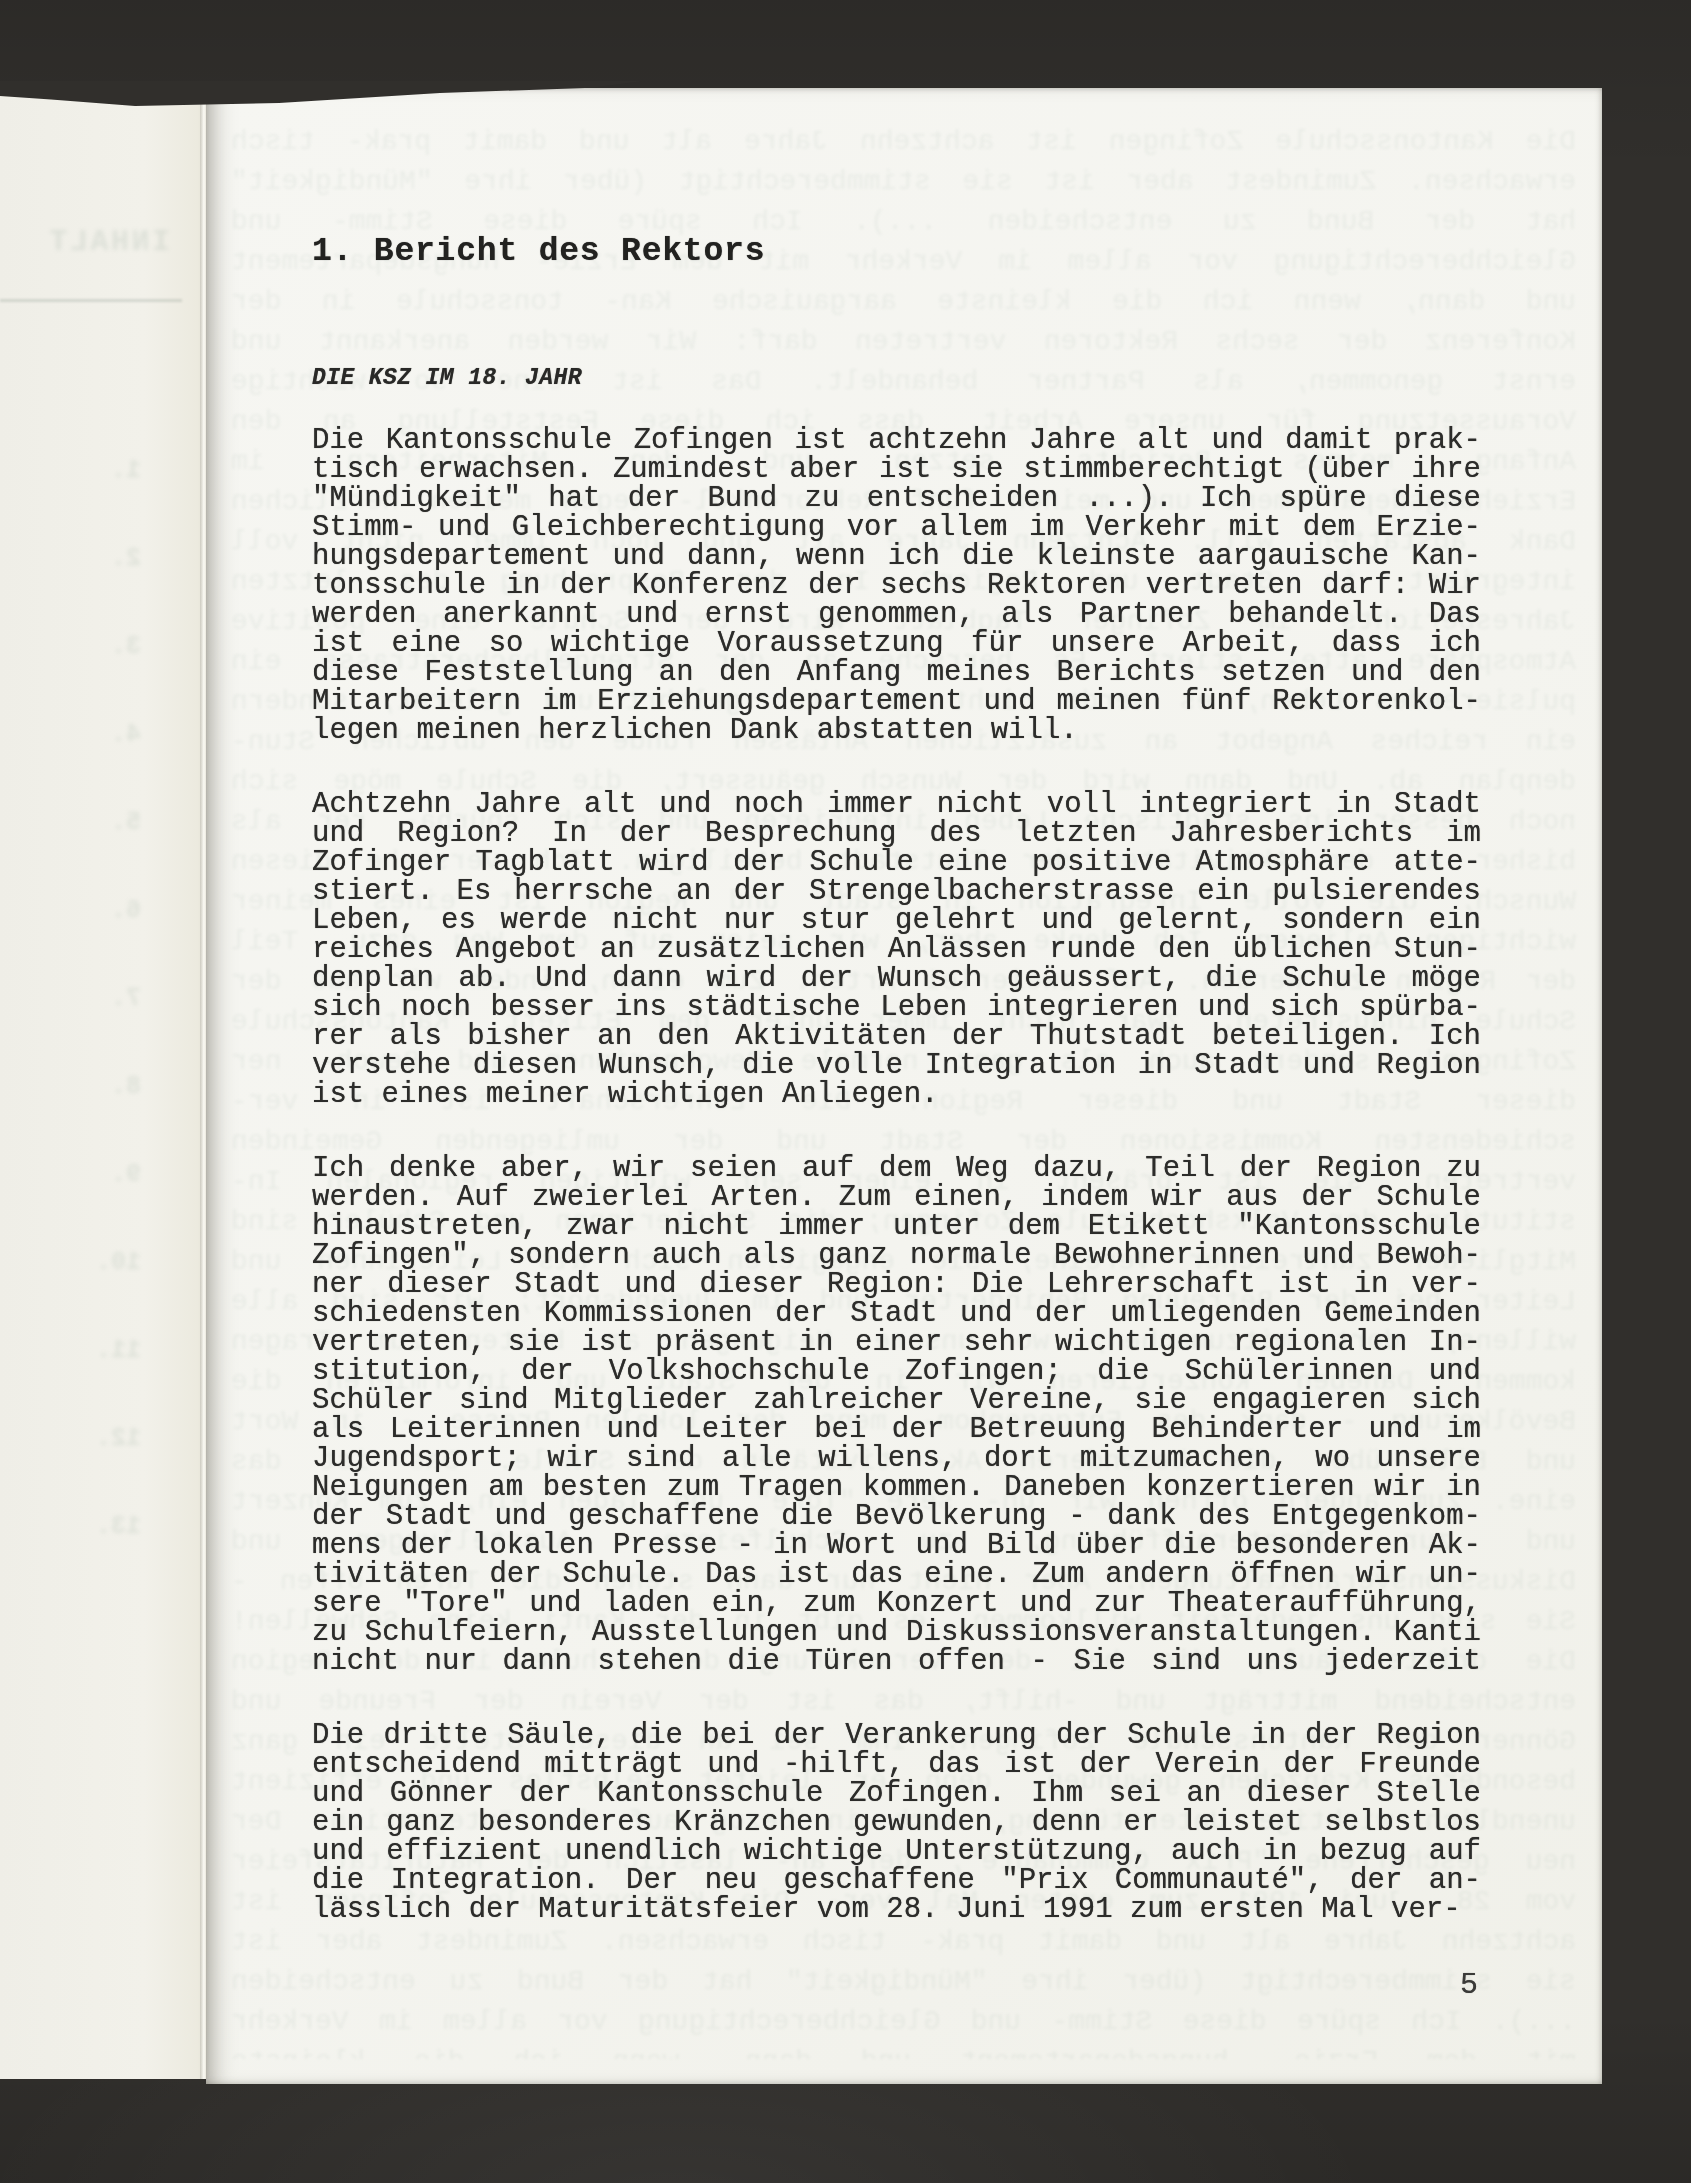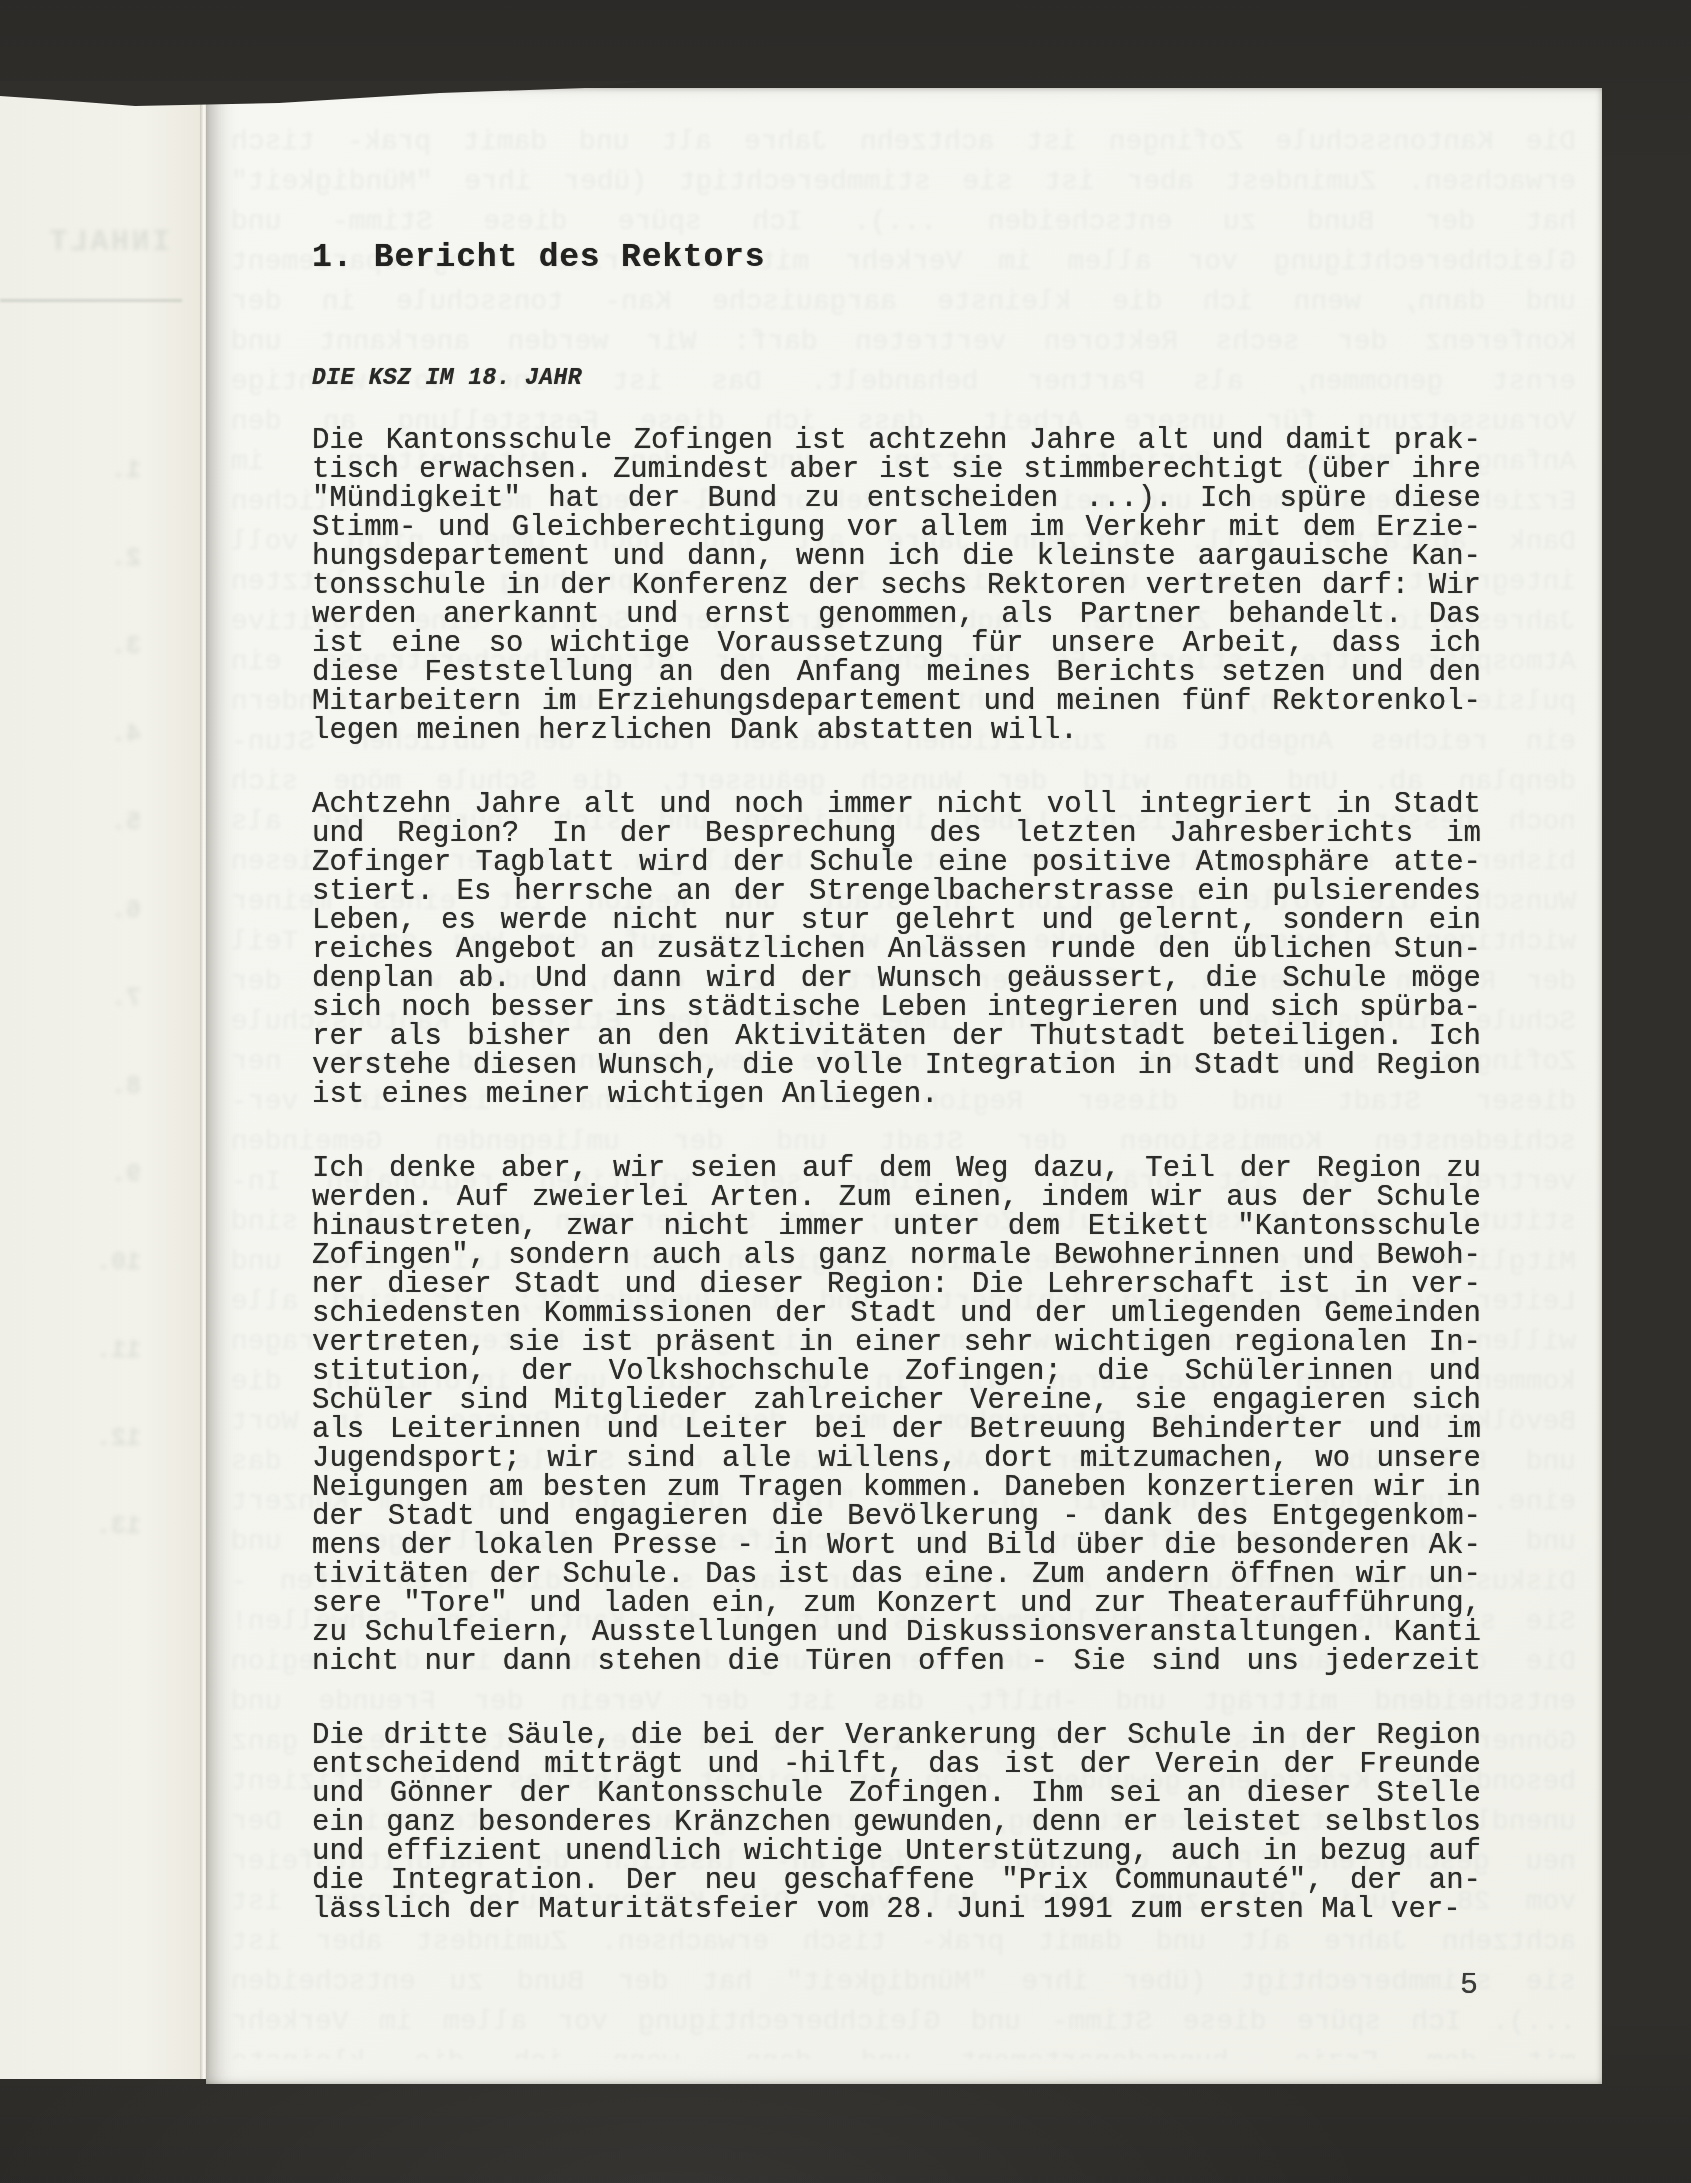--- a/index.html
+++ b/index.html
@@ -69,21 +69,21 @@
   }
   .ghost-item{
     position:absolute;left:39px;width:102px;
     transform:scaleX(-1);
     filter:blur(1.9px);opacity:0.20;color:#93a899;
     font-size:25px;font-weight:bold;
   }
   
   .content{position:absolute;left:0;top:0;width:1396px;height:1996px;z-index:2;}
   .doc-title{
-    position:absolute;left:106px;top:151px;
+    position:absolute;left:106px;top:145px;
     font-size:33px;font-weight:bold;letter-spacing:0.8px;
     color:#222220;text-shadow:0 0 0.8px rgba(34,34,32,0.75);
     white-space:nowrap;
   }
   .doc-subtitle{
     position:absolute;left:106px;top:277px;
     font-size:23px;font-weight:bold;font-style:italic;letter-spacing:0.4px;
     color:#292927;text-shadow:0 0 0.8px rgba(41,41,39,0.7);
     white-space:nowrap;
   }
@@ -171,21 +171,21 @@
           <div class="tline">hinaustreten, zwar nicht immer unter dem Etikett "Kantonsschule</div>
           <div class="tline">Zofingen", sondern auch als ganz normale Bewohnerinnen und Bewoh-</div>
           <div class="tline">ner dieser Stadt und dieser Region: Die Lehrerschaft ist in ver-</div>
           <div class="tline">schiedensten Kommissionen der Stadt und der umliegenden Gemeinden</div>
           <div class="tline">vertreten, sie ist präsent in einer sehr wichtigen regionalen In-</div>
           <div class="tline">stitution, der Volkshochschule Zofingen; die Schülerinnen und</div>
           <div class="tline">Schüler sind Mitglieder zahlreicher Vereine, sie engagieren sich</div>
           <div class="tline">als Leiterinnen und Leiter bei der Betreuung Behinderter und im</div>
           <div class="tline">Jugendsport; wir sind alle willens, dort mitzumachen, wo unsere</div>
           <div class="tline">Neigungen am besten zum Tragen kommen. Daneben konzertieren wir in</div>
-          <div class="tline">der Stadt und engagieren die Bevölkerung - dank des Entgegenkom-</div>
+          <div class="tline">der Stadt und geschaffene die Bevölkerung - dank des Entgegenkom-</div>
           <div class="tline">mens der lokalen Presse - in Wort und Bild über die besonderen Ak-</div>
           <div class="tline">tivitäten der Schule. Das ist das eine. Zum andern öffnen wir un-</div>
           <div class="tline">sere "Tore" und laden ein, zum Konzert und zur Theateraufführung,</div>
           <div class="tline">zu Schulfeiern, Ausstellungen und Diskussionsveranstaltungen. Kanti</div>
           <div class="tline">nicht nur dann stehen die Türen offen - Sie sind uns jederzeit</div>
         </div>
         <div class="para">
           <div class="tline">Die dritte Säule, die bei der Verankerung der Schule in der Region</div>
           <div class="tline">entscheidend mitträgt und -hilft, das ist der Verein der Freunde</div>
           <div class="tline">und Gönner der Kantonsschule Zofingen. Ihm sei an dieser Stelle</div>

